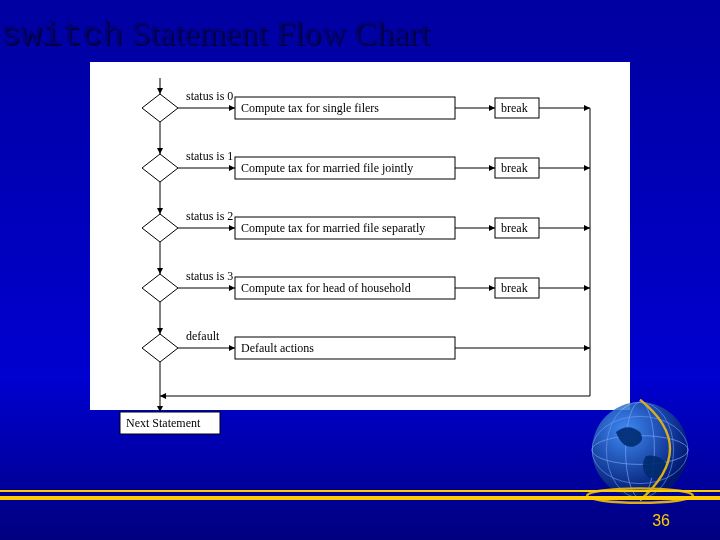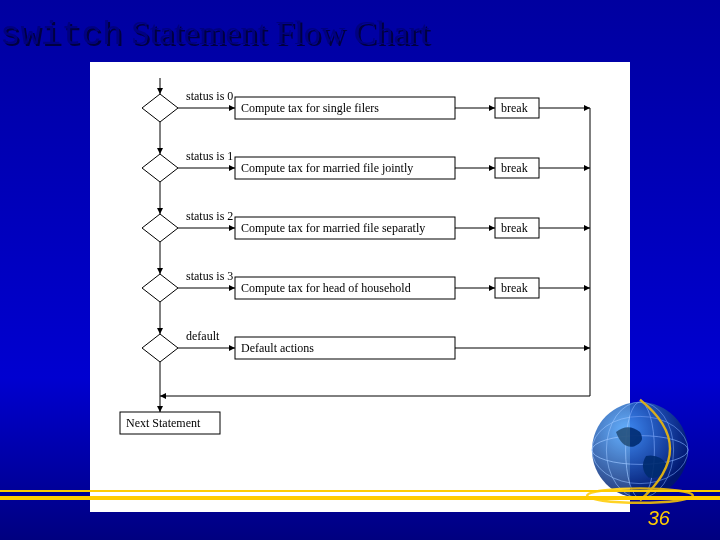--- a/index.html
+++ b/index.html
@@ -19,40 +19,39 @@
     padding-top: 14px;
     padding-bottom: 8px;
   }
   .title .mono {
     font-family: "Courier New", monospace;
   }
   .diagram {
     background: #ffffff;
     margin: 0 auto;
     width: 540px;
-    height: 450px;
+    height: 348px;
     position: relative;
   }
   .footer-line {
     position: absolute;
     left: 0;
     width: 720px;
     height: 2px;
     background: #ffcc00;
   }
   .footer-line.top { bottom: 48px; }
   .footer-line.bot { bottom: 40px; height: 4px; }
   .page-num {
     position: absolute;
     right: 50px;
     bottom: 10px;
     color: #ffcc00;
-    font-size: 20px;
+    font-size: 16px;
     font-family: Arial, sans-serif;
-    font-style: italic;
   }
   .globe {
     position: absolute;
     right: 20px;
     bottom: 30px;
     width: 120px;
     height: 120px;
     opacity: 0.85;
   }
   .globe svg { width: 100%; height: 100%; }

